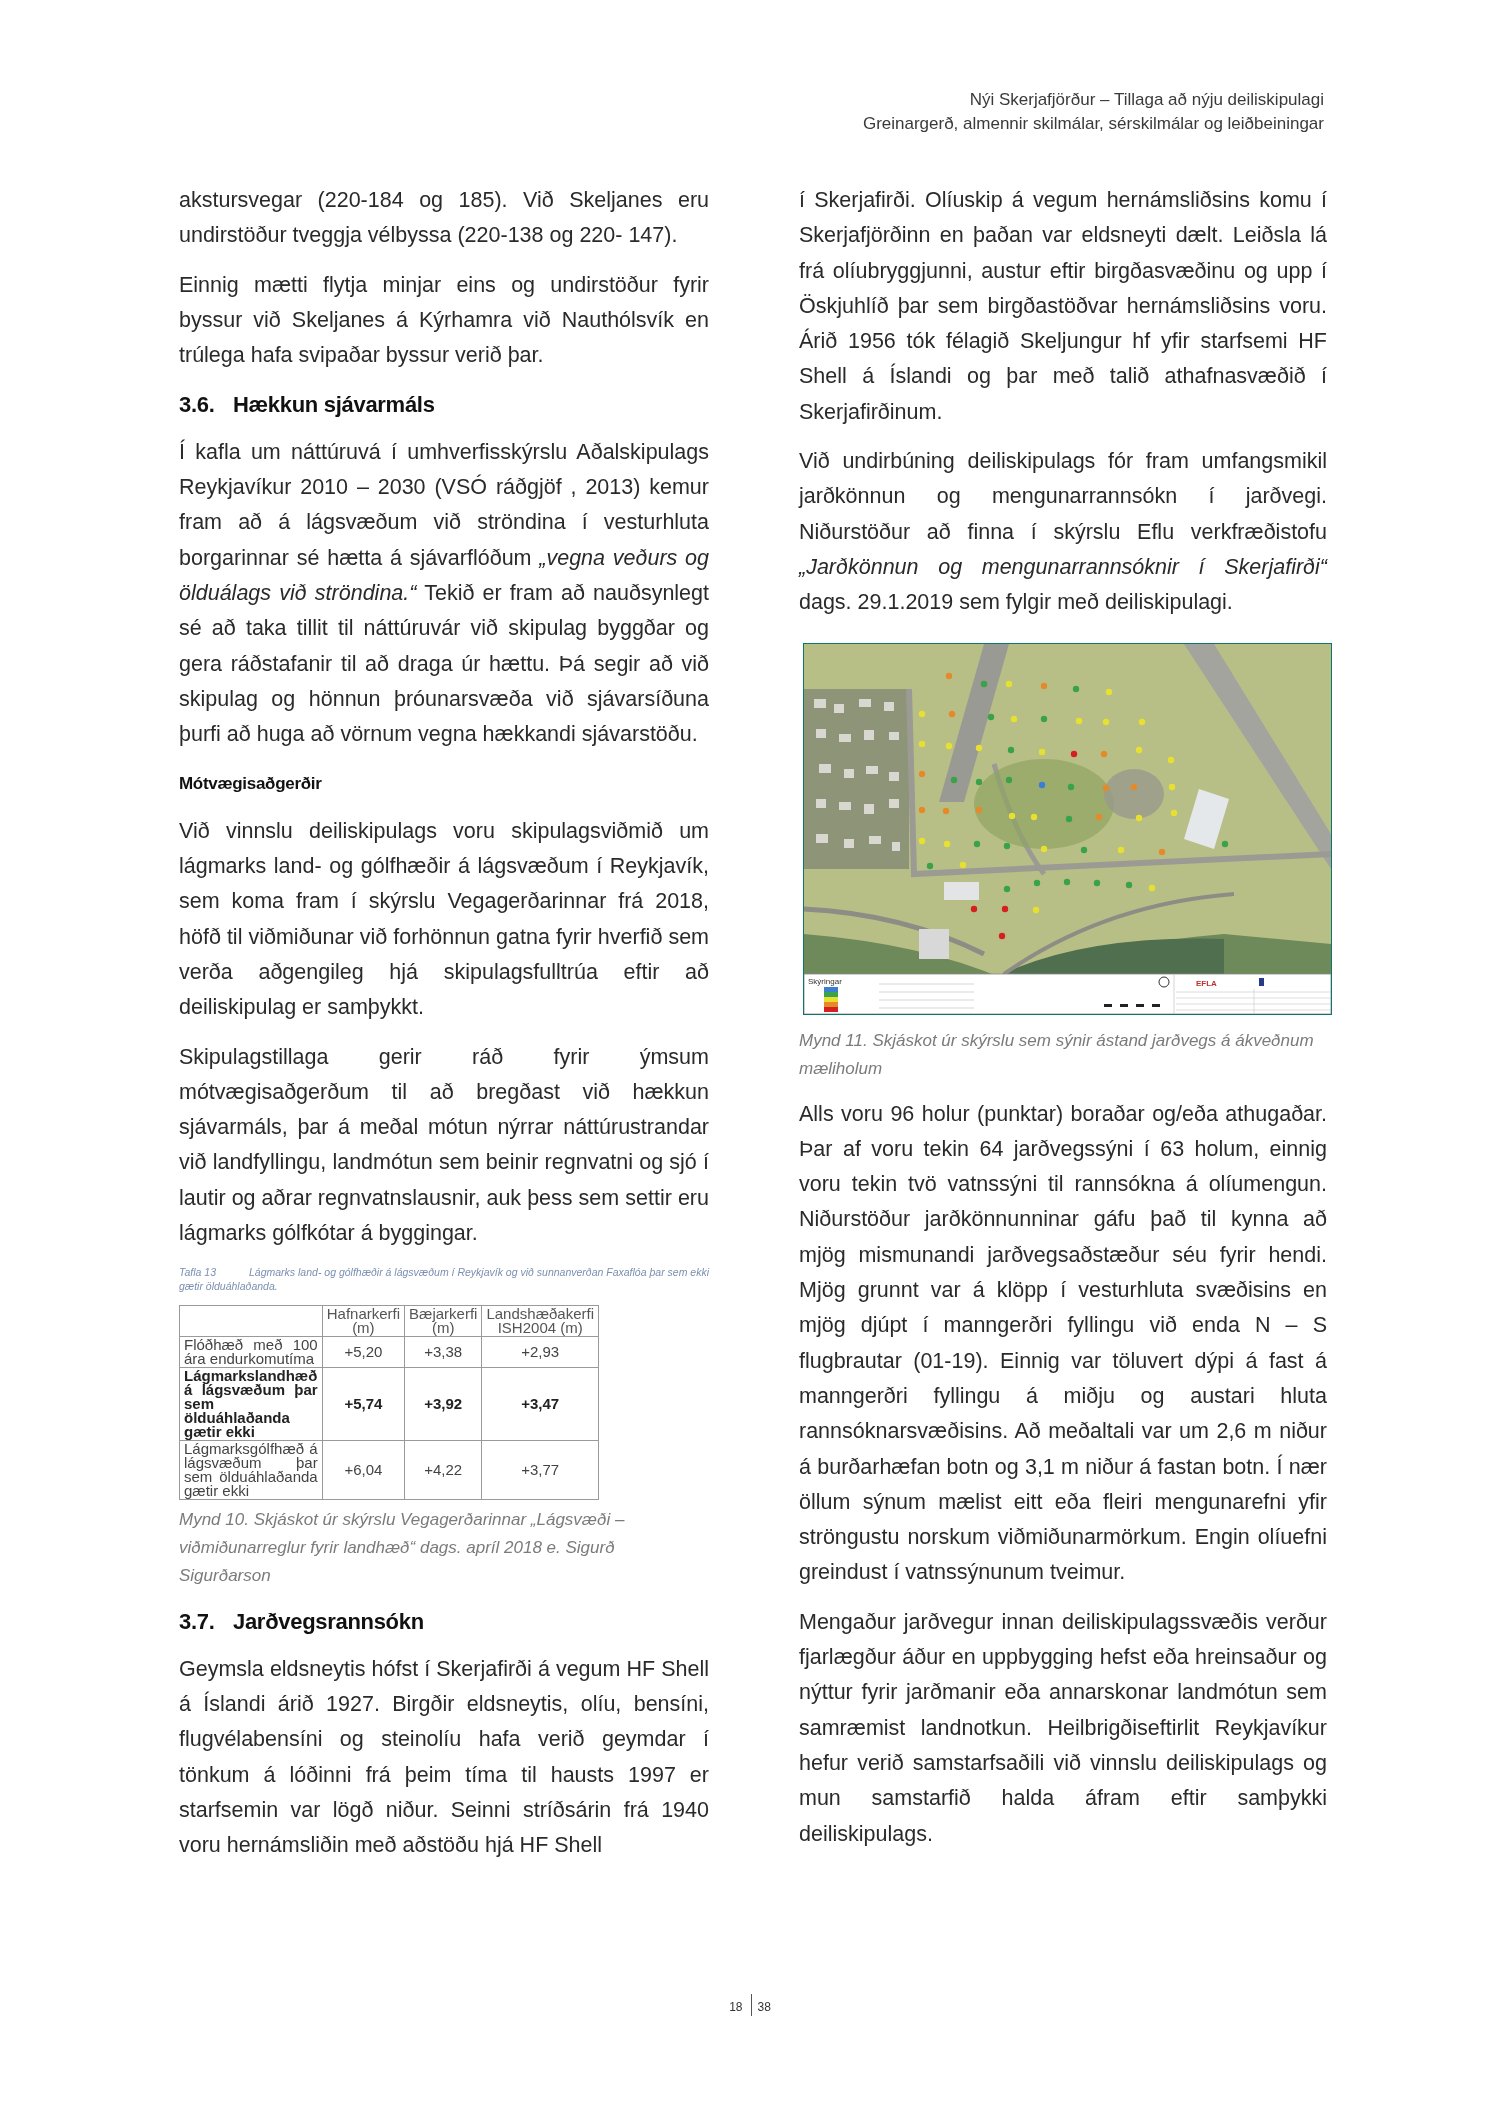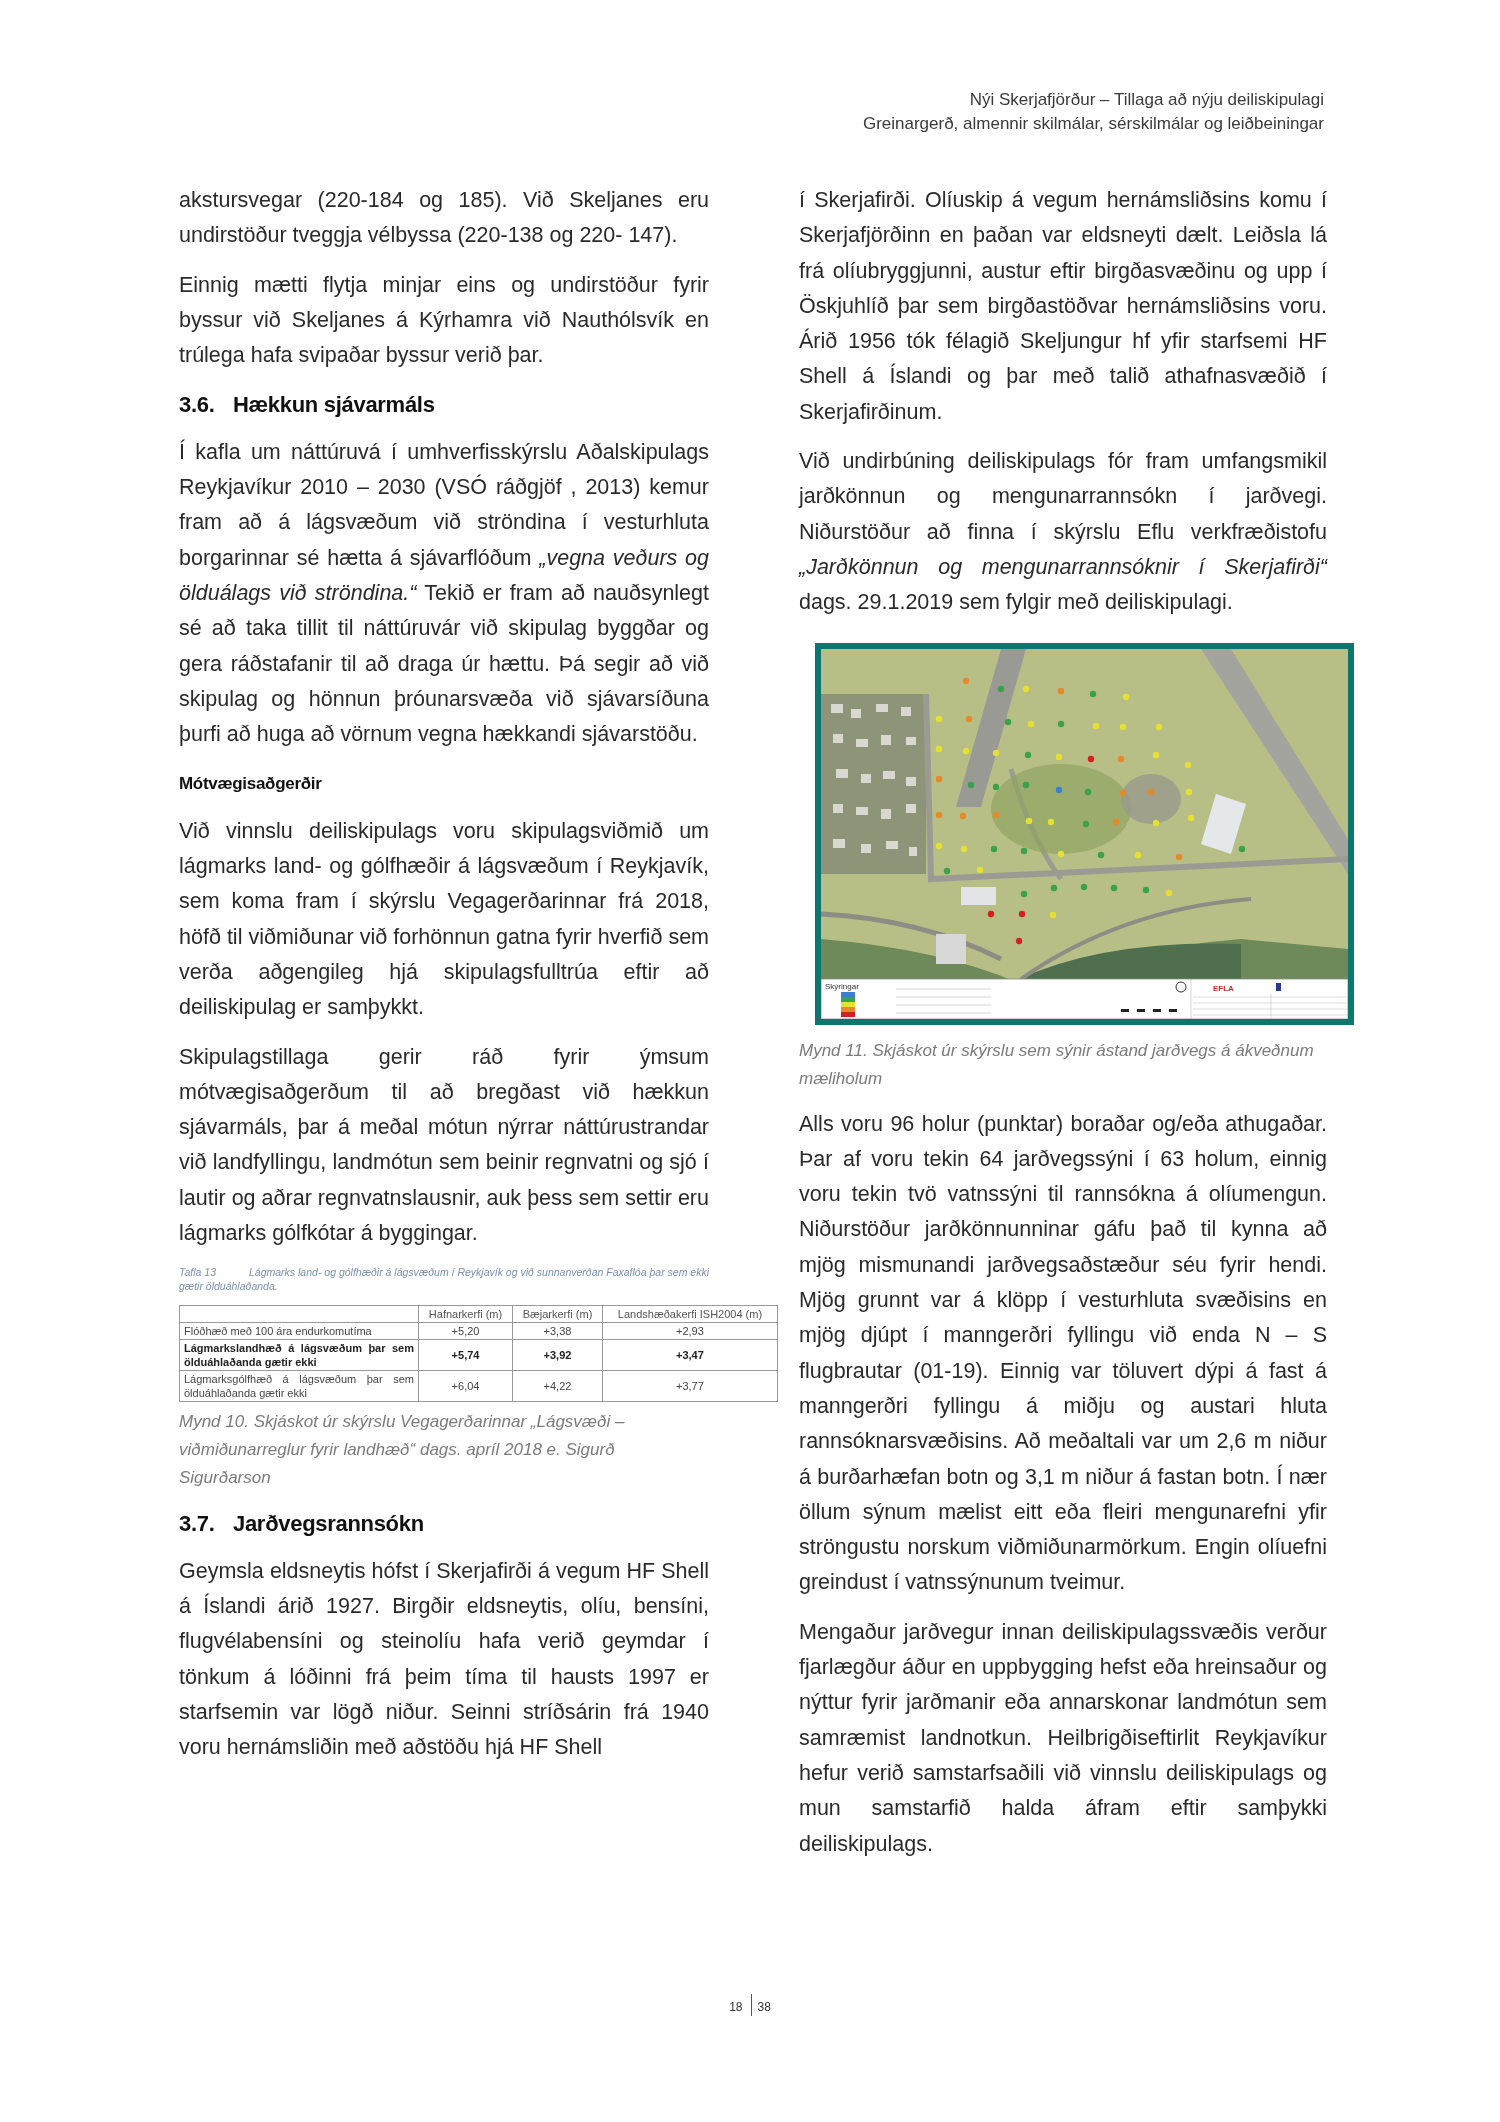--- a/index.html
+++ b/index.html
@@ -16,30 +16,30 @@
   .h2 .num { display: inline-block; width: 54px; }
   .h3 { font-weight: bold; font-size: 17px; margin: 4px 0 12px 0; color: #111; letter-spacing: -0.3px; }
   em { font-style: italic; }
   .caption { font-style: italic; color: #7b7b7b; font-size: 17px; line-height: 28px;
              text-align: left; margin: 0 0 26px 0; }
 
   
   .table-fig { margin: 2px 0 6px 0; width: 530px; }
   .table-cap { font-style: italic; color: #7a8fb0; font-size: 10.5px; line-height: 14px; margin-bottom: 12px; }
   .table-cap .lbl { display: inline-block; width: 70px; }
-  table.heights { border-collapse: collapse; width: 599px; font-size: 11px; line-height: 14px; color: #444; }
+  table.heights { border-collapse: collapse; width: 420px; font-size: 15px; line-height: 14px; color: #444; }
   table.heights td, table.heights th { border: 1px solid #9a9a9a; padding: 1px 4px; }
   table.heights th { font-weight: normal; text-align: center; color: #555; }
   table.heights td.num { text-align: center; }
   table.heights td.lbl { text-align: justify; width: 230px; }
   table.heights tr.bold td { font-weight: bold; color: #222; }
 
   
-  .map-fig { position: relative; width: 527px; height: 370px; margin: 22px 0 12px 16px;
-             border: 6px solid #0f766e; background: #fef9c3; overflow: hidden; }
+  .map-fig { position: relative; width: 527px; height: 370px; margin: 22px 0 12px 4px;
+             border: 1px solid #0f766e; background: #fef9c3; overflow: hidden; }
   .map-fig svg { position: absolute; left: 0; top: 0; }
 
   .footer { position: absolute; left: 0; width: 1500px; top: 1997px; text-align: center;
             font-size: 12px; color: #333; }
   .footer .sep { display: inline-block; width: 1px; height: 22px; background: #555;
                  vertical-align: middle; margin: 0 6px 0 8px; position: relative; top: -3px; }
 </style>
 </head>
 <body>
 

